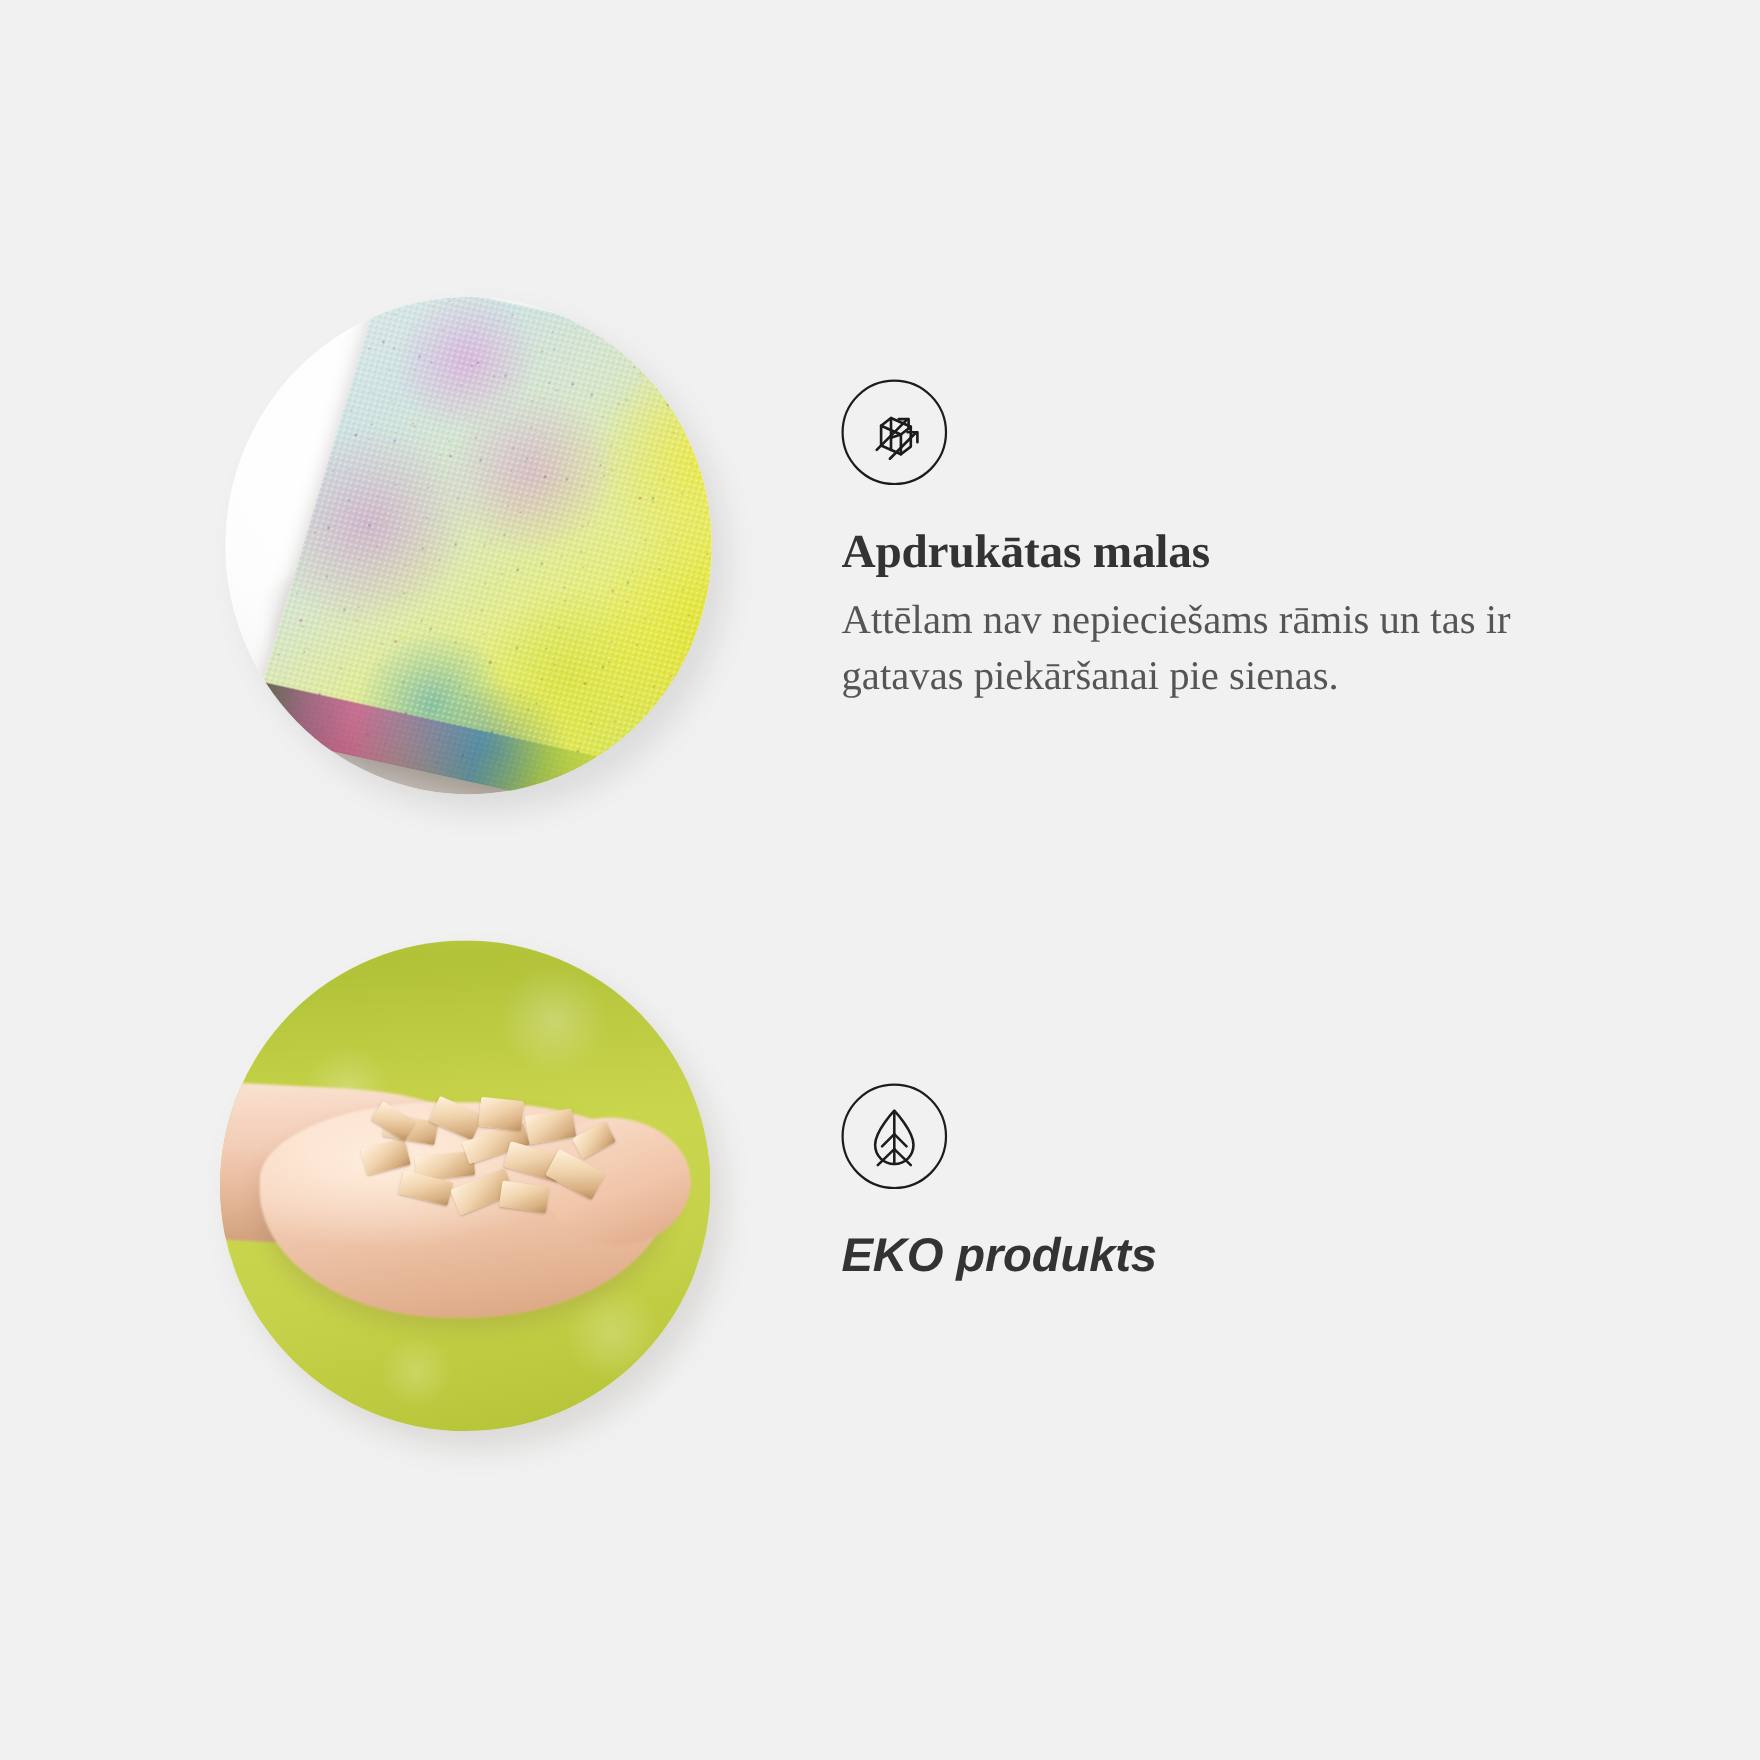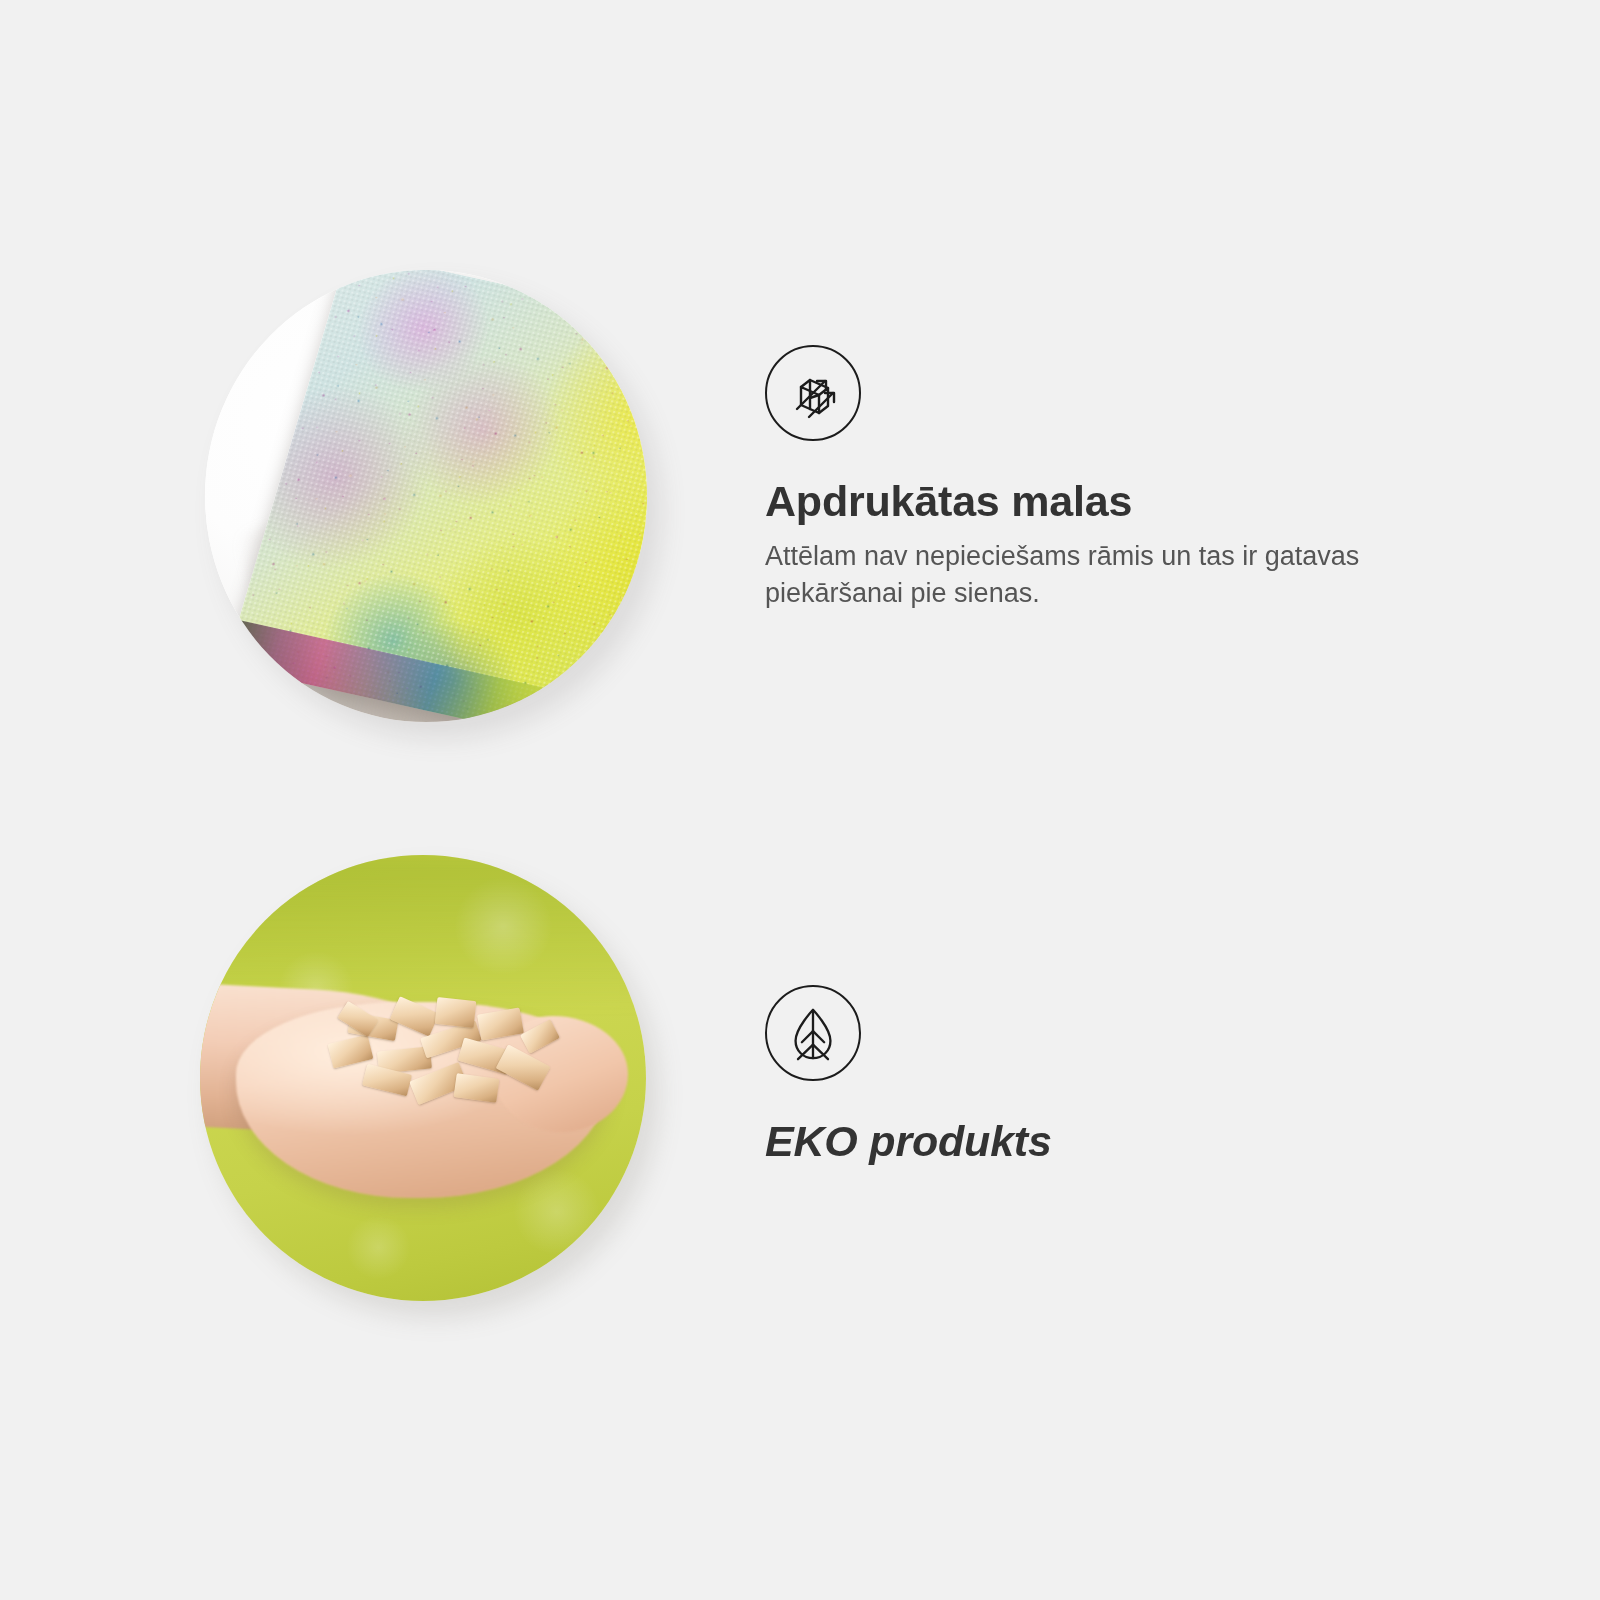--- a/index.html
+++ b/index.html
@@ -19,21 +19,21 @@
     position: absolute;
     inset: 0;
   }
 
   
   .feature {
     position: absolute;
     left: 0;
     width: 1600px;
   }
-  .feature--edges { top: 250px; height: 500px; }
+  .feature--edges { top: 250px; height: 500px; font-family: Liberation Serif, serif; }
   .feature--eco   { top: 830px; height: 500px; font-style: italic; }
 
   
   .media {
     position: absolute;
     border-radius: 50%;
     overflow: hidden;
   }
 
   
@@ -246,21 +246,21 @@
   .feature-title {
     margin: 0 0 14px 0;
     font-size: 43px;
     font-weight: 700;
     line-height: 1.05;
     color: #333333;
     letter-spacing: -0.2px;
   }
   .feature-desc {
     margin: 0;
-    font-size: 27px;
+    font-size: 37px;
     font-weight: 400;
     line-height: 1.38;
     color: #555555;
     max-width: 712px;
   }
 </style>
 </head>
 <body>
 
 <div class="page">

